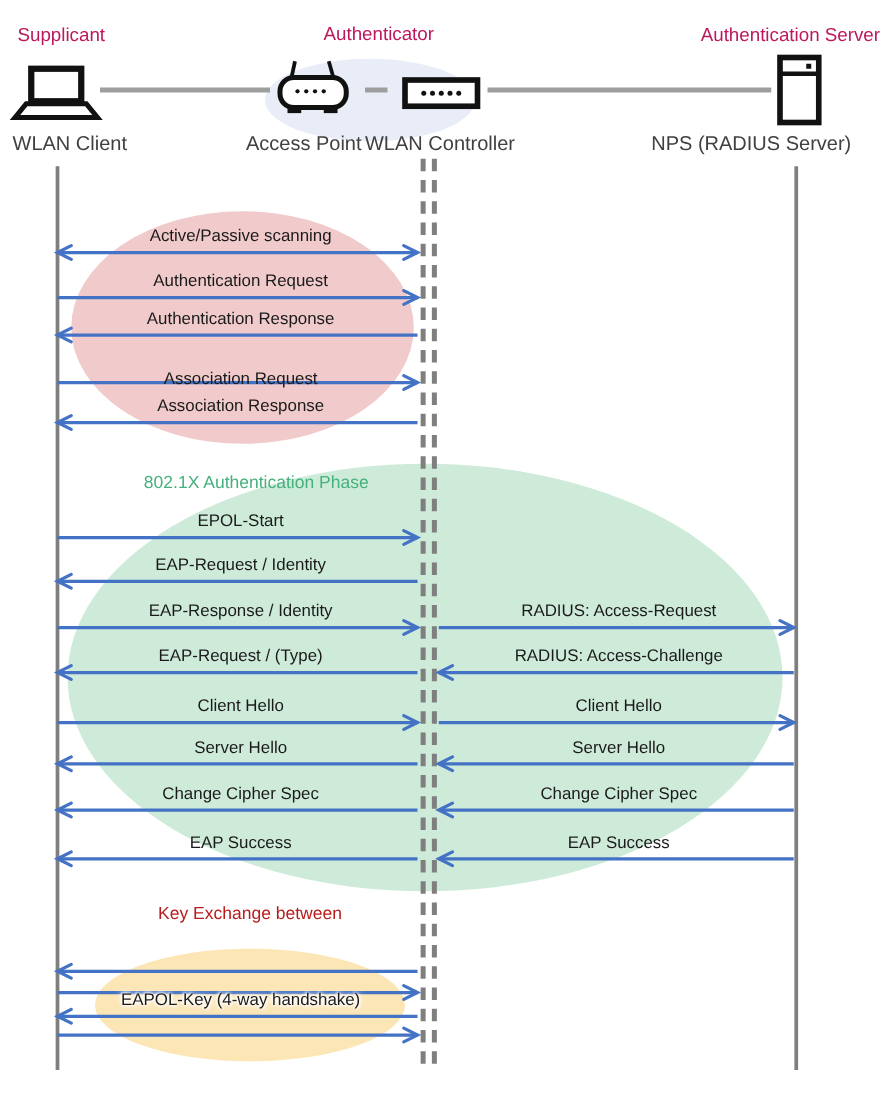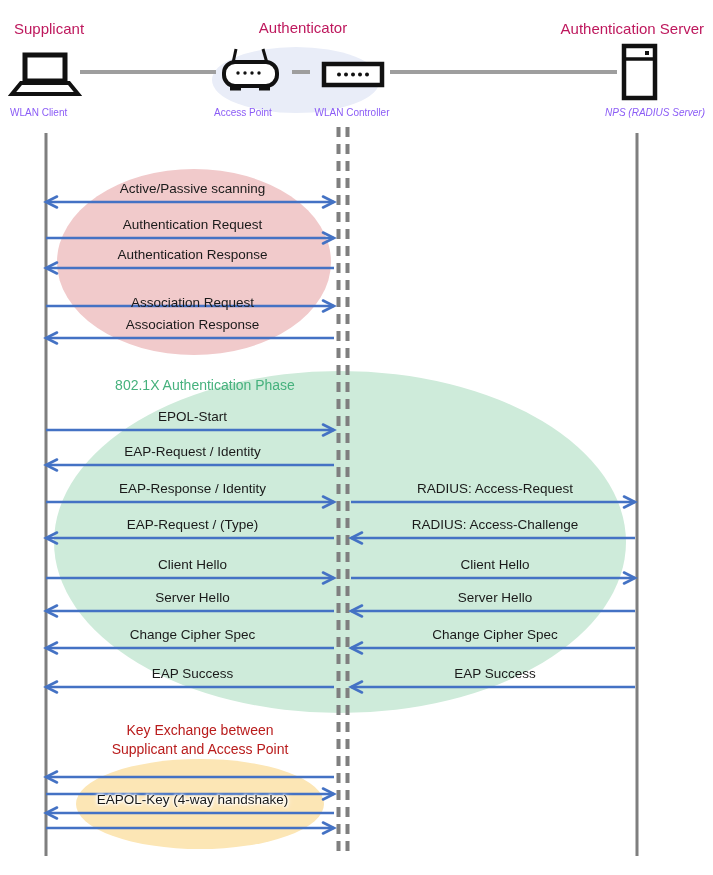--- a/index.html
+++ b/index.html
@@ -3,21 +3,21 @@
 <meta charset="utf-8">
 <style>
   html,body{margin:0;padding:0;background:#fff;}
   .stage{
     position:relative;width:713px;height:875px;background:#fff;overflow:hidden;
     font-family:"Liberation Sans",sans-serif;color:#262626;
   }
   .stage svg{position:absolute;left:0;top:0;}
   .lbl{position:absolute;white-space:nowrap;}
   .role{font-size:15px;color:#be185d;}
-  .device{font-size:10px;color:#8b5cf6;}
+  .device{font-size:16px;color:#404040;}
   .phase-title{position:absolute;font-size:14px;text-align:center;line-height:19px;white-space:nowrap;}
   .phase-red{color:#C00000;}
   .phase-green{color:#46B17D;}
   .phase-orange{color:#b91c1c;}
   .msg-label{
     position:absolute;font-size:13.5px;color:#1a1a1a;text-align:center;white-space:nowrap;
   }
   .msg-left{left:55px;width:275px;}
   .msg-right{left:355px;width:280px;}
   .glow{text-shadow:0 0 3px #fff,0 0 5px #fff,0 0 7px #fff,1px 1px 2px #fff,-1px -1px 2px #fff;}
@@ -128,26 +128,25 @@
       </g>
   </svg>
 
   <div class="lbl role" style="left:14px;top:20px;">Supplicant</div>
   <div class="lbl role right" style="left:504px;top:20px;width:200px;">Authentication Server</div>
   <div class="lbl role center" style="left:203px;top:19px;width:200px;">Authenticator</div>
 
   <div class="lbl device" style="left:10px;top:107px;">WLAN Client</div>
   <div class="lbl device center" style="left:183px;top:107px;width:120px;">Access Point</div>
   <div class="lbl device center" style="left:290px;top:107px;width:124px;">WLAN Controller</div>
-  <div class="lbl device right" style="left:505px;top:107px;width:200px;font-style:italic;">NPS (RADIUS Server)</div>
+  <div class="lbl device right" style="left:481px;top:107px;width:200px;">NPS (RADIUS Server)</div>
 
   <div class="phase-title phase-green" style="left:65px;top:376px;width:280px;">802.1X Authentication Phase</div>
   <div class="phase-title phase-orange" style="left:85px;top:721px;width:230px;">
     <div>Key Exchange between</div>
-    <div>Supplicant and Access Point</div>
   </div>
 
   <div id="msg-labels">
       <div class="msg-label msg-left" style="top: 181px;">Active/Passive scanning</div>
       <div class="msg-label msg-left" style="top: 217px;">Authentication Request</div>
       <div class="msg-label msg-left" style="top: 247px;">Authentication Response</div>
       <div class="msg-label msg-left" style="top: 295px;">Association Request</div>
       <div class="msg-label msg-left" style="top: 317px;">Association Response</div>
       <div class="msg-label msg-left" style="top: 409px;">EPOL-Start</div>
       <div class="msg-label msg-left" style="top: 444px;">EAP-Request / Identity</div>

